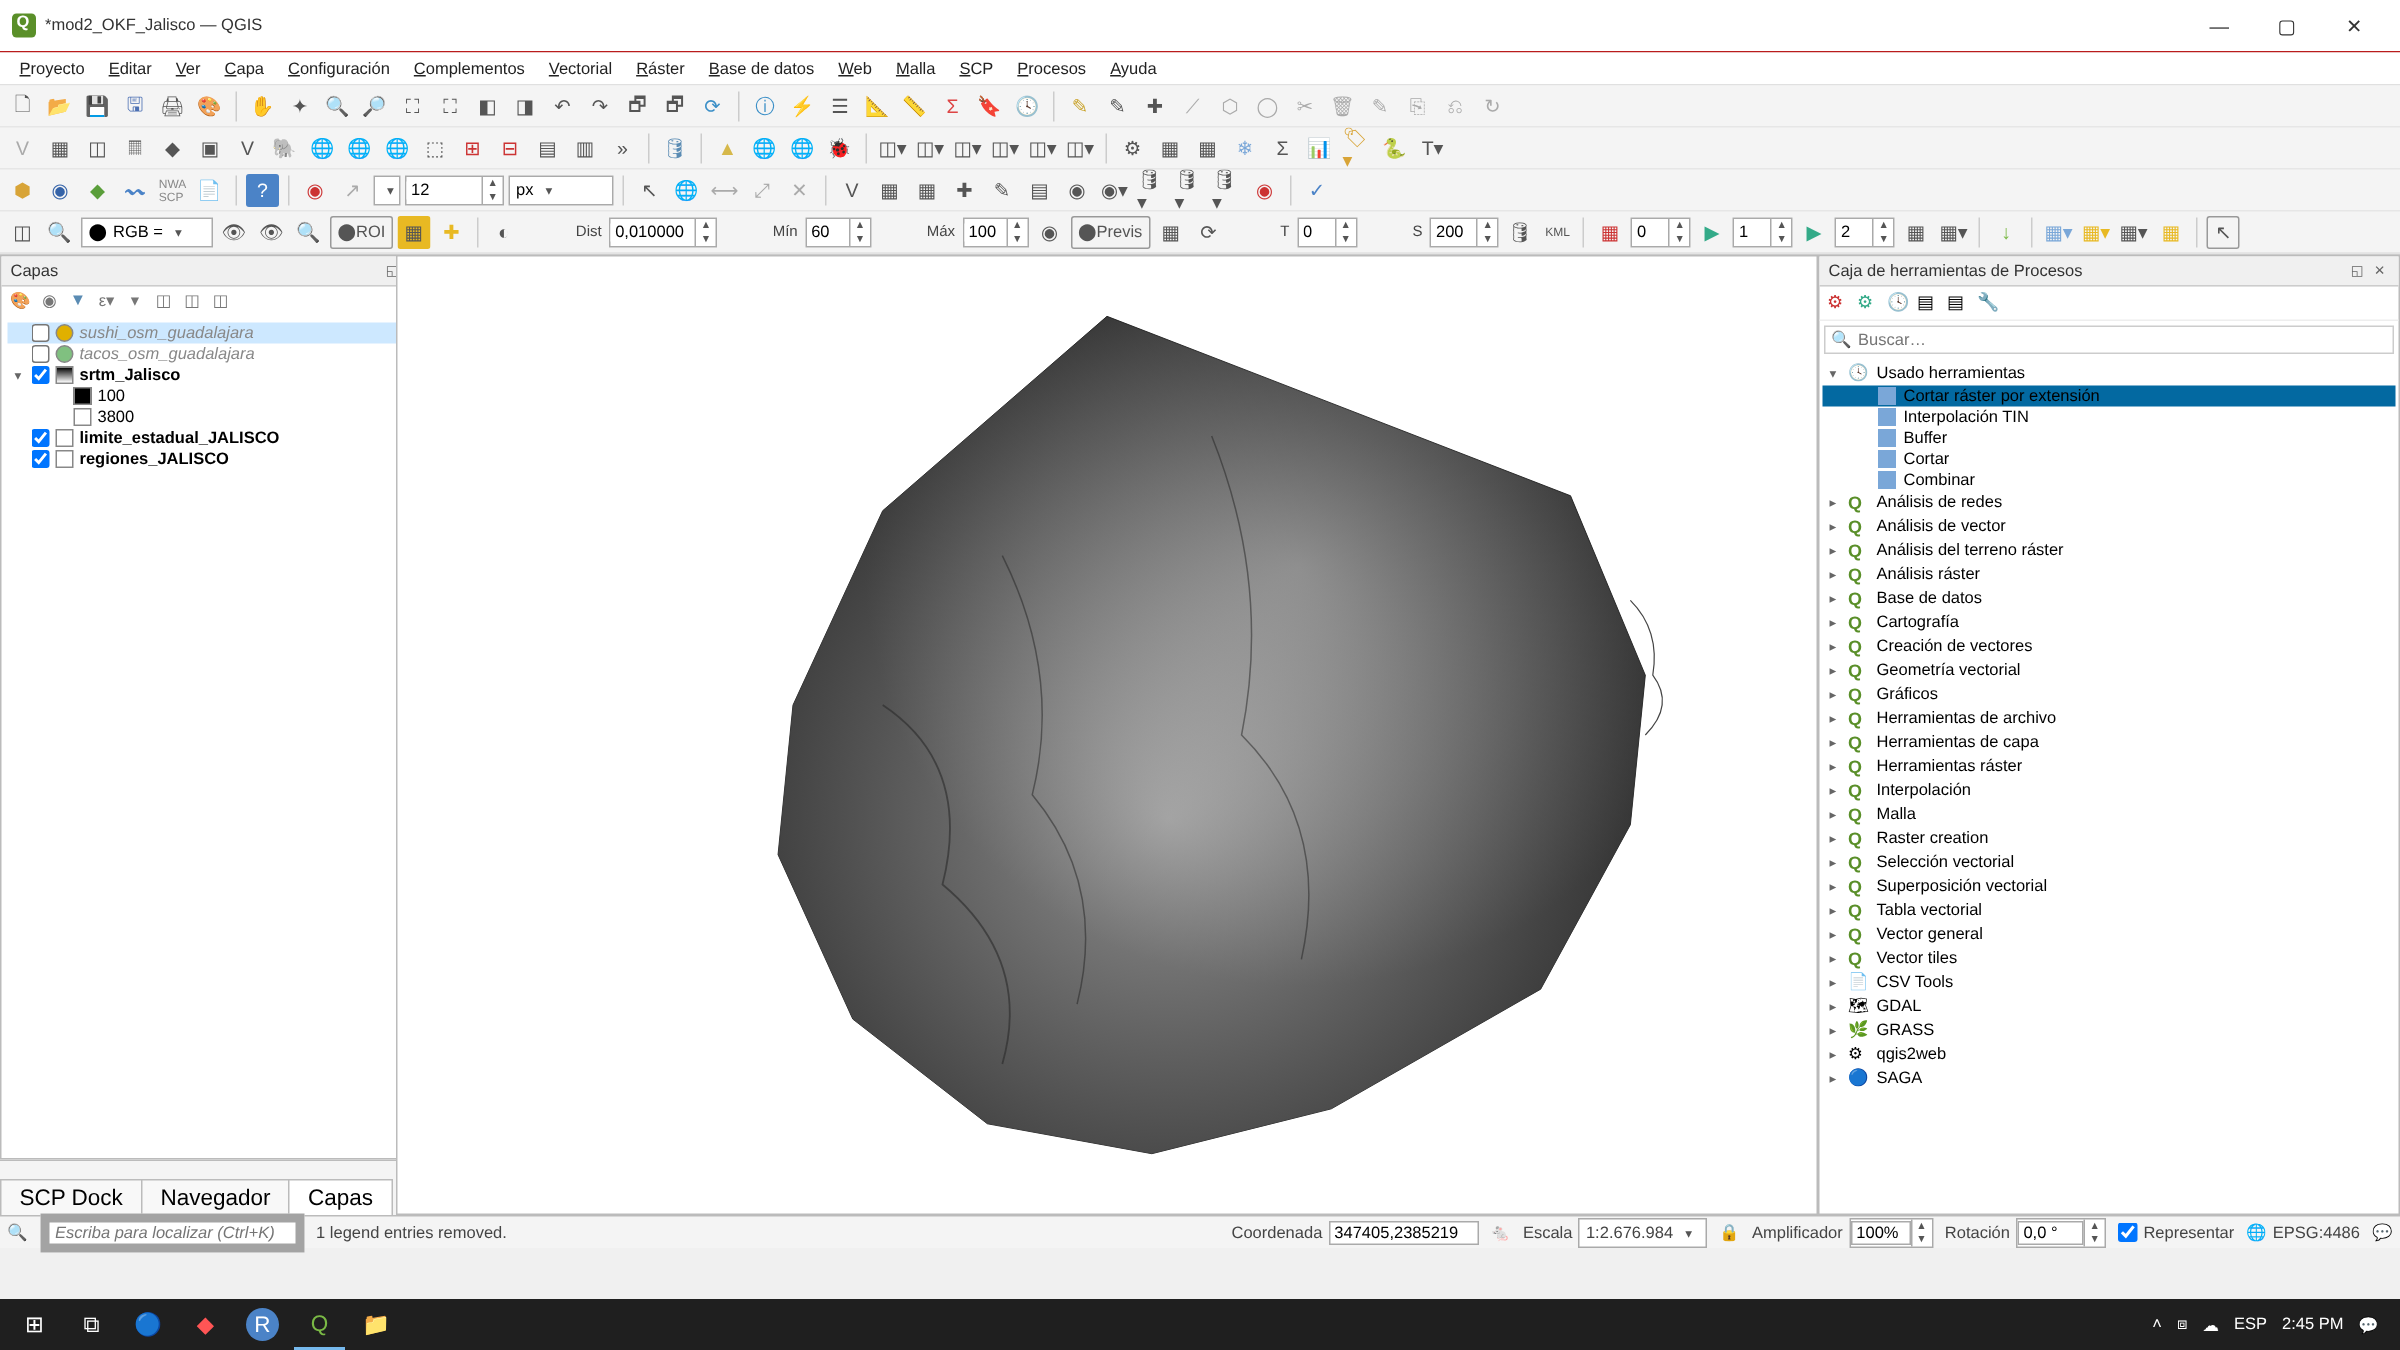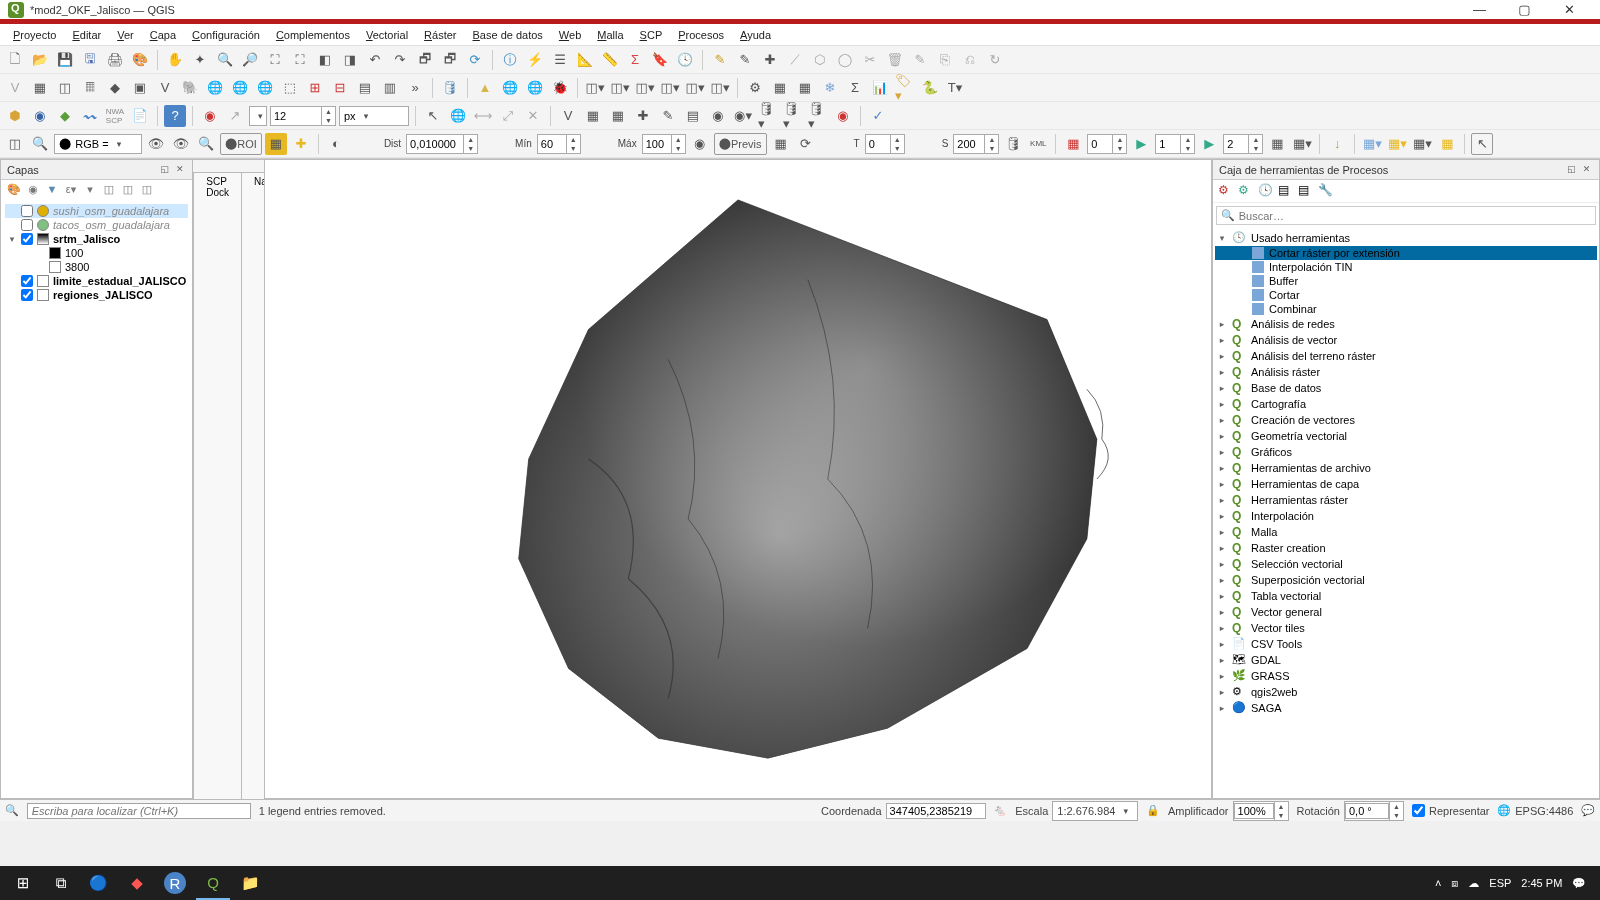--- a/index.html
+++ b/index.html
@@ -1,17 +1,17 @@
 <!DOCTYPE html>
 <html><head>
 <meta charset="utf-8">
 <style>
 * { margin:0; padding:0; box-sizing:border-box; font-family:"Segoe UI",Tahoma,sans-serif; font-size:11px; }
 body { background:#f0f0f0; width:1600px; height:900px; overflow:hidden; position:relative;}
-.titlebar { height:24px; background:#fff; display:flex; align-items:center; padding:0 8px; border-bottom:5px solid #b91c1c;}
+.titlebar { height:35px; background:#fff; display:flex; align-items:center; padding:0 8px; border-bottom:1px solid #b91c1c;}
 .titlebar .app-icon{width:16px;height:16px;margin-right:6px;background:#5a8f29;border-radius:3px;display:inline-block;position:relative;}
 .titlebar .app-icon::after{content:"Q";position:absolute;color:#fff;font-weight:bold;font-size:11px;left:3px;top:0;}
 .titlebar .title{flex:0 0 auto; color:#333;}
 .titlebar .spacer{flex:1;}
 .winbtn{width:45px;height:30px;display:flex;align-items:center;justify-content:center;color:#333;font-size:13px;}
 .menubar{height:22px;background:#fff;display:flex;align-items:center;padding:0 6px;gap:2px;border-bottom:1px solid #e0e0e0;}
 .menubar .mi{padding:2px 7px;color:#222;cursor:default;}
 .menubar .mi u{text-decoration:underline;}
 .toolbars{background:#f4f4f4;border-bottom:1px solid #ccc;}
 .tb-row{display:flex;align-items:center;height:28px;padding:0 4px;gap:3px;border-bottom:1px solid #e6e6e6;flex-wrap:nowrap;overflow:hidden;}
@@ -51,24 +51,24 @@
 .searchbox input{border:none;outline:none;flex:1;font-size:11px;color:#888;}
 .ptree{flex:1;overflow:auto;padding:2px;}
 .ptree-row{display:flex;align-items:center;padding:1px 2px;gap:5px;white-space:nowrap;}
 .ptree-row.sel{background:#0369a1;}
 .ptree-row .exp{width:10px;font-size:9px;color:#666;text-align:center;}
 .ptree-row .icon{width:14px;height:14px;display:inline-block;}
 .ptree-row .q-icon{color:#5a8f29;font-weight:bold;font-size:12px;}
 .provider-hint{background:#5b9bd5;color:#fff;padding:2px 4px;font-size:10px;line-height:13px;}
 .provider-hint a{color:#fff;text-decoration:underline;}
 .bottom-tabs{display:flex;background:#f4f4f4;border-top:1px solid #bbb;}
-.bottom-tabs .bt{padding:3px 12px;border:1px solid #bbb;border-bottom:none;background:#f8f8f8;margin-right:-1px;font-size:10px;margin-top:12px;}
+.bottom-tabs .bt{padding:3px 12px;border:1px solid #bbb;border-bottom:none;background:#f8f8f8;margin-right:-1px;font-size:15px;margin-top:12px;}
 .bottom-tabs .bt.active{background:#fff;}
 .statusbar{height:22px;background:#f4f4f4;border-top:1px solid #bbb;display:flex;align-items:center;padding:0 5px;gap:8px;font-size:11px;color:#444;}
-.statusbar .locator{display:flex;border:1px solid #a3a3a3;background:#fff;padding:1px 4px;width:224px;}
+.statusbar .locator{display:flex;border:6px solid #a3a3a3;background:#fff;padding:1px 4px;width:176px;}
 .statusbar .locator input{border:none;outline:none;font-size:11px;font-style:italic;color:#888;width:100%;}
 .statusbar .spacer{flex:1;}
 .statusbar .field{display:flex;align-items:center;gap:4px;}
 .statusbar .field input{border:1px solid #aaa;font-size:11px;padding:1px 3px;}
 .taskbar{position:absolute;bottom:0;left:0;right:0;height:34px;background:#1f1f1f;display:flex;align-items:center;padding:0 6px;gap:4px;color:#fff;}
 .taskbar .tbicon{width:34px;height:34px;display:flex;align-items:center;justify-content:center;font-size:15px;color:#fff;}
 .taskbar .tbicon.active{border-bottom:2px solid #76b9ed;}
 .taskbar .spacer{flex:1;}
 .taskbar .tray{display:flex;align-items:center;gap:10px;font-size:11px;color:#fff;padding-right:8px;}
 </style>
@@ -339,21 +339,21 @@
     <div class="tb-btn" style="color:#e8b923">▦▾</div>
     <div class="tb-btn">▦▾</div>
     <div class="tb-btn" style="color:#e8b923">▦</div>
     <div class="tb-sep"></div>
     <div class="tb-btn" style="border:1px solid #999">↖</div>
   </div>
 </div>
 
 <div class="main">
 
-  <div style="display:flex;width:264px">
+  <div style="display:flex;flex-direction:column;width:264px">
     <div class="panel panel-left" style="flex:1">
       <div class="panel-title">
         <span>Capas</span>
           <span class="spacer"></span>
         <span class="pbtn">◱</span>
         <span class="pbtn">✕</span>
       </div>
       <div class="layer-toolbar">
         <span class="lt">🎨</span>
         <span class="lt">◉</span>

